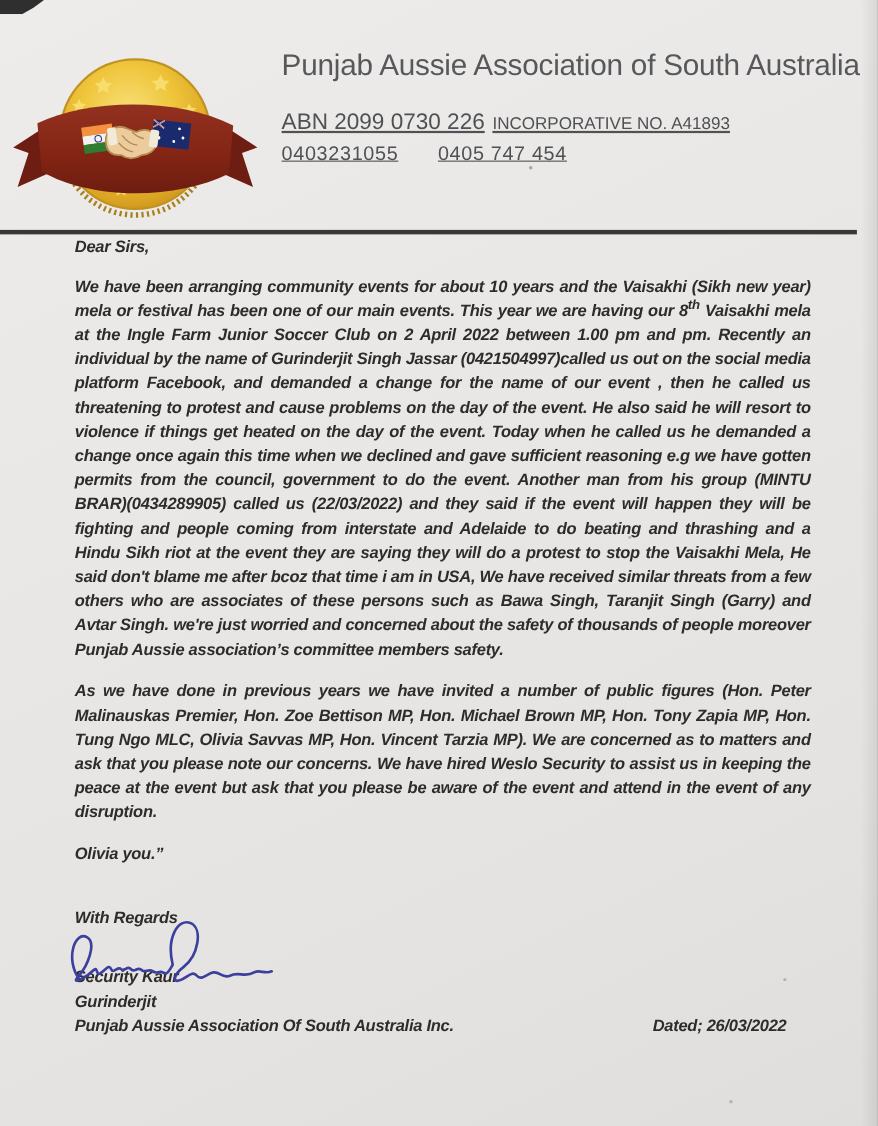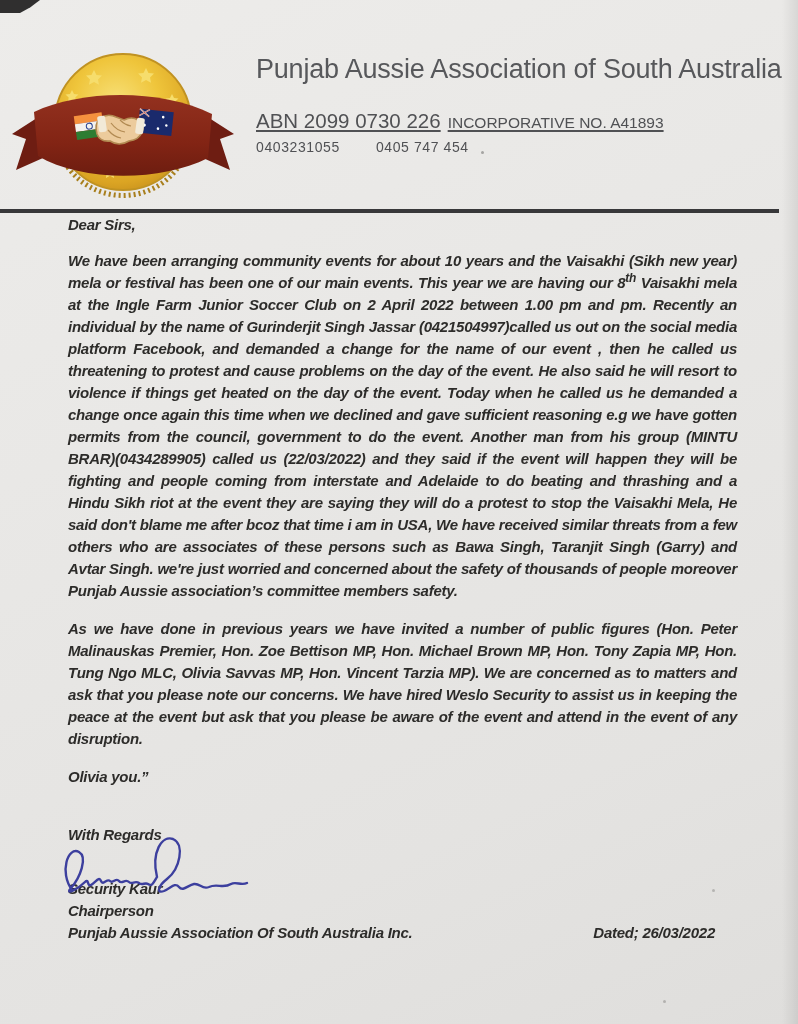--- a/index.html
+++ b/index.html
@@ -20,25 +20,25 @@
     position:absolute;top:0;left:0;width:40px;height:13px;
     background:#1b1b1b;opacity:.9;
     clip-path:polygon(0 0,100% 0,76% 55%,50% 100%,0 100%);
   }
   .specks{position:absolute;top:151px;left:481px;width:3px;height:3px;border-radius:50%;
     background:#a5a4a2;
     box-shadow:163px 782px 0 #b2b1af, 231px 738px 0 #b5b4b2, 182px 849px 0 #b2b1af, 90px 336px 0 #bcbbb9;}
   
   .letterhead{position:absolute;top:0;left:0;width:100%;height:210px;}
   .logo{position:absolute;left:10px;top:48px;width:226px;height:152px;}
-  .head-text{position:absolute;left:256px;top:54px;color:#57585b;}
+  .head-text{position:absolute;left:256px;top:44px;color:#57585b;}
   .org-name{font-size:27px;letter-spacing:-0.2px;white-space:nowrap;}
   .abn-line{margin-top:24px;font-size:20.5px;color:#505154;white-space:nowrap;text-decoration:underline;}
   .abn-line .inc{font-size:15.5px;margin-left:7px;}
-  .phones{margin-top:6px;font-size:14px;color:#505154;letter-spacing:.6px;}
+  .phones{margin-top:6px;font-size:18px;color:#505154;letter-spacing:.6px;text-decoration:underline;}
   .phones .p2{margin-left:36px;}
   .rule{position:absolute;top:209px;left:0;width:779px;height:3px;background:#38383a;
     border-bottom:1px solid rgba(56,56,58,.35);}
   
   .letter-body{
     position:absolute;top:214px;left:68px;width:669px;
     color:#2d2c2a;
     font-style:italic;font-weight:bold;
     font-size:15px;line-height:22px;letter-spacing:-0.25px;
   }
@@ -140,21 +140,21 @@
     <p class="para">As we have done in previous years we have invited a number of public figures (Hon. Peter Malinauskas Premier, Hon. Zoe Bettison MP, Hon. Michael Brown MP,  Hon. Tony Zapia MP,  Hon. Tung Ngo MLC, Olivia Savvas MP,  Hon. Vincent Tarzia MP). We are concerned as to matters and ask that you please note our concerns. We have hired Weslo Security to assist us in keeping the peace at the event but ask that you please be aware of the event and attend in the event of any disruption.</p>
 
     <p class="thanks">Olivia you.”</p>
 
     <div class="closing">
       <div class="regards">With Regards</div>
       <svg class="signature" width="210" height="74" viewBox="0 0 210 74">
         <path d="M18,58 C5,40 14,14 25,20 C34,25 26,46 17,56 C10,64 24,57 31,50 C35,46 33,55 37,53 C42,50 45,44 47,49 C49,54 53,46 56,49 C59,52 62,45 65,49 C68,53 71,46 75,50 C78,53 81,48 85,51 C88,54 91,50 94,52 C98,55 100,50 103,45 C97,20 108,3 119,7 C131,12 126,37 113,47 C104,54 102,62 110,59 C117,56 121,50 125,55 C129,60 134,53 140,52 C146,51 148,58 155,55 C163,51 169,57 177,52 C182,49 187,54 193,51" fill="none" stroke="#3c3f9e" stroke-width="2.4" stroke-linecap="round"></path>
       </svg>
       <div>Security Kaur</div>
-      <div>Chairperson</div>
+      <div>Gurinderjit</div>
       <div class="org-row">
         <span>Punjab Aussie Association Of South Australia Inc.</span>
         <span class="date">Dated; 26/03/2022</span>
       </div>
     </div>
   </div>
 
 </div>
 
 </body></html>

